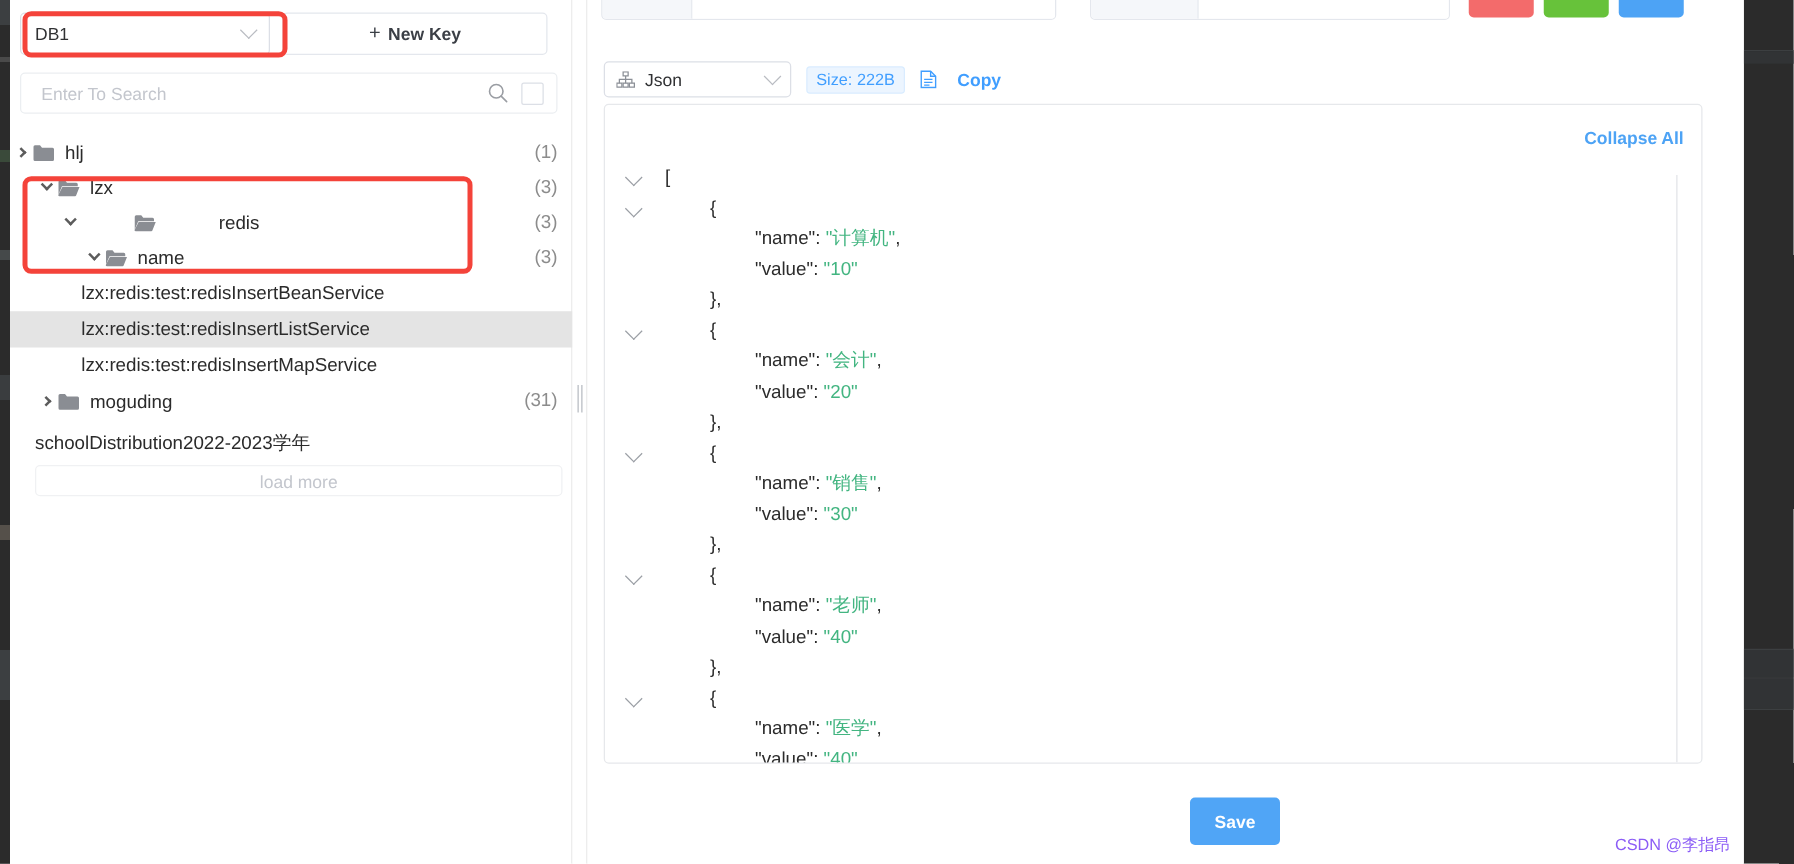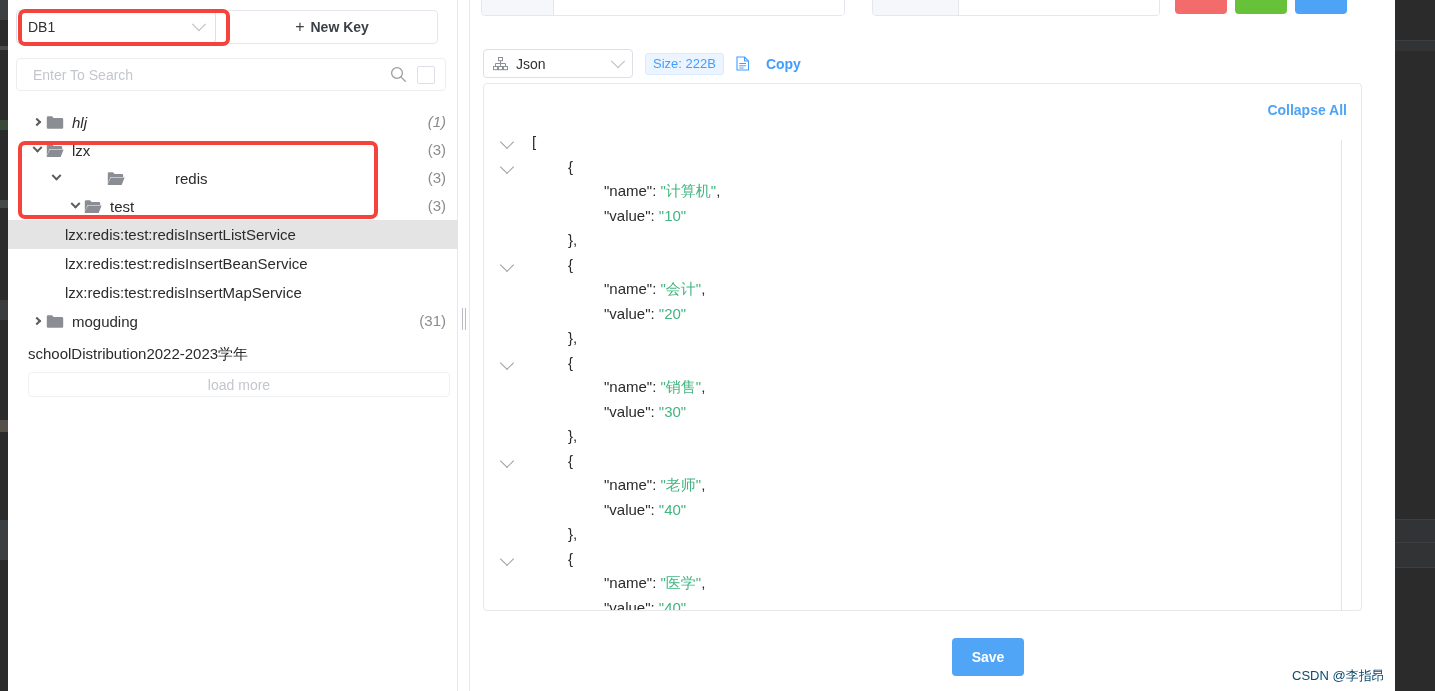--- a/index.html
+++ b/index.html
@@ -255,21 +255,21 @@
     position: absolute; left: 482px; top: 638px;
     width: 72px; height: 38px;
     background: #50a5f6; border: 0; border-radius: 4px;
     color: #fff; font-size: 14px; font-weight: bold;
     font-family: "Liberation Sans", sans-serif;
     cursor: pointer;
   }
 
   .watermark {
     position: absolute; left: 1292px; top: 667px;
-    font-size: 13px; color: #0c4a6e;
+    font-size: 13px; color: #8b5cf6;
     white-space: nowrap;
     pointer-events: none;
   }
 </style>
 </head>
 <body>
 
 <div id="root">
 
   <div class="edge-left"></div>
@@ -299,21 +299,21 @@
     <div class="searchbox">
       <input type="text" placeholder="Enter To Search" style="">
       <svg class="mag-icon" viewBox="0 0 17 17">
         <circle cx="7" cy="7" r="5.4" fill="none" stroke="#9a9da3" stroke-width="1.3"></circle>
         <line x1="10.9" y1="10.9" x2="15.3" y2="15.3" stroke="#9a9da3" stroke-width="1.3" stroke-linecap="round"></line>
       </svg>
       <span class="chk-box"></span>
     </div>
 
     <div class="tree" id="tree">
-        <div class="trow" style="padding-left: 20px; font-style: italic;">
+        <div class="trow" style="">
           <span class="tw-arrow">
             <span class="arrow-right"></span>
           </span>
           <svg class="folder-icon" viewBox="0 0 18 15">
      <path d="M0.8 2.4 a1.2 1.2 0 0 1 1.2-1.2 H6 l1.6 1.9 H16 a1.2 1.2 0 0 1 1.2 1.2 V12.6 a1.2 1.2 0 0 1 -1.2 1.2 H2 a1.2 1.2 0 0 1 -1.2 -1.2 Z" fill="#8a8d93"></path>
    </svg>
           <span class="label">hlj</span>
           <span class="count">(1)</span>
         </div>
         <div class="trow" style="padding-left: 20px;">
@@ -339,28 +339,28 @@
           <span class="count">(3)</span>
         </div>
         <div class="trow" style="padding-left: 58px;">
           <span class="tw-arrow">
             <span class="arrow-down"></span>
           </span>
           <svg class="folder-icon" viewBox="0 0 18 15">
      <path d="M0.8 2.4 a1.2 1.2 0 0 1 1.2-1.2 H6 l1.6 1.9 H15 a1.2 1.2 0 0 1 1.2 1.2 V6 H3.6 L0.8 12.5 Z" fill="#8a8d93"></path>
      <path d="M3.9 6.6 H17.6 L14.9 13.4 a0.9 0.9 0 0 1 -0.85 0.6 H1.5 a0.85 0.85 0 0 1 -0.78 -1.18 Z" fill="#8a8d93"></path>
    </svg>
-          <span class="label">test</span>
+          <span class="label">name</span>
           <span class="count">(3)</span>
+        </div>
+        <div class="leafrow">
+          <span>lzx:redis:test:redisInsertBeanService</span>
         </div>
         <div class="leafrow sel">
           <span>lzx:redis:test:redisInsertListService</span>
-        </div>
-        <div class="leafrow">
-          <span>lzx:redis:test:redisInsertBeanService</span>
         </div>
         <div class="leafrow">
           <span>lzx:redis:test:redisInsertMapService</span>
         </div>
         <div class="trow" style="padding-left: 20px;">
           <span class="tw-arrow">
             <span class="arrow-right"></span>
           </span>
           <svg class="folder-icon" viewBox="0 0 18 15">
      <path d="M0.8 2.4 a1.2 1.2 0 0 1 1.2-1.2 H6 l1.6 1.9 H16 a1.2 1.2 0 0 1 1.2 1.2 V12.6 a1.2 1.2 0 0 1 -1.2 1.2 H2 a1.2 1.2 0 0 1 -1.2 -1.2 Z" fill="#8a8d93"></path>

